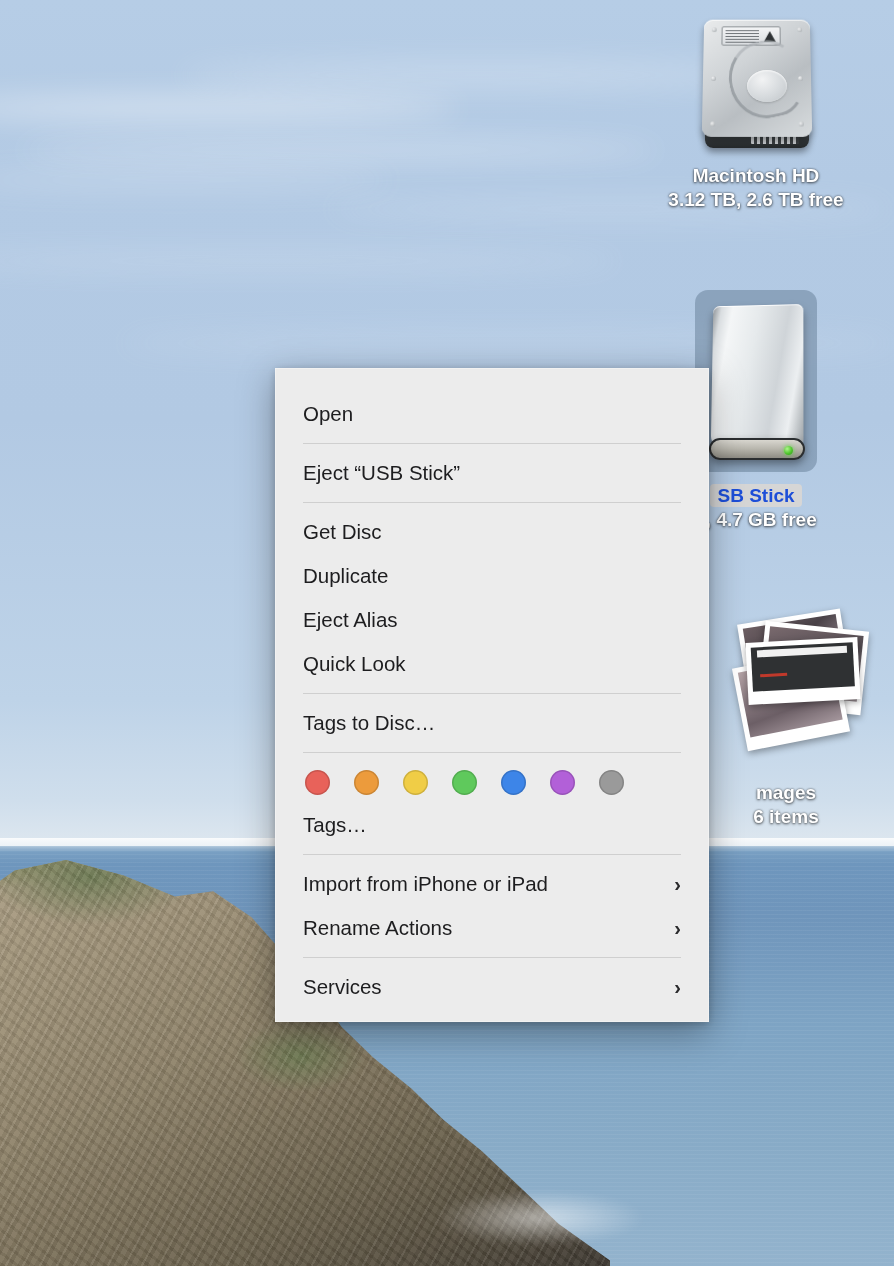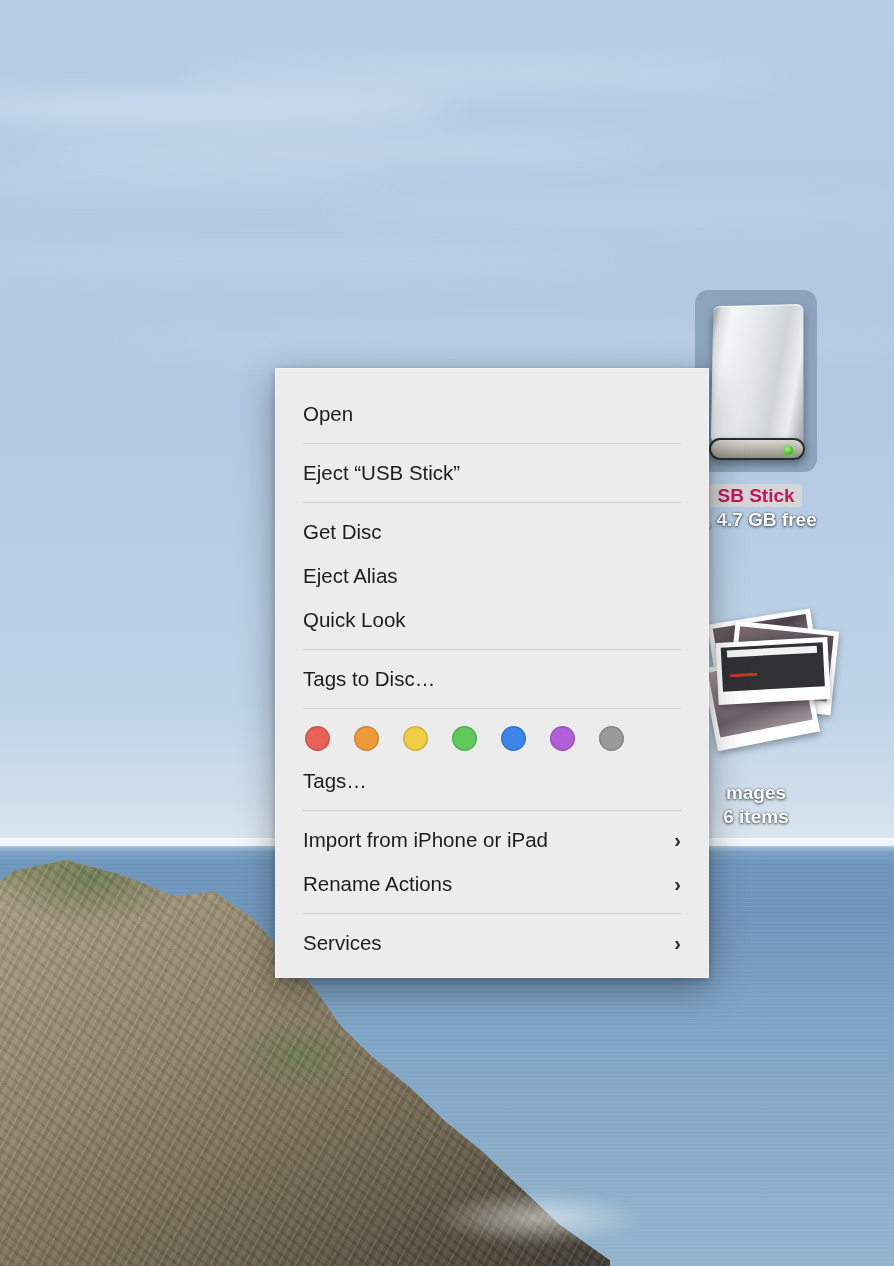--- a/index.html
+++ b/index.html
@@ -121,21 +121,21 @@
   .icon-art { position:relative; margin:0 auto; }
   .icon-label {
     font-size:19px; font-weight:bold; color:#fff;
     line-height:1.28;
     text-shadow:0 1px 3px rgba(0,0,0,.62), 0 0 2px rgba(0,0,0,.5);
     margin-top:6px;
     white-space:nowrap;
   }
   .icon-label .sel {
     background:#d6d6d6;
-    color:#be185d;
+    color:#1d4ed8;
     text-shadow:none;
     border-radius:4px;
     padding:1px 7px;
   }
 
   
   #icon-machd { left:661px; top:10px; }
   .hd-art { width:135px; height:148px; }
   .hd-body {
     position:absolute; left:14px; top:8px;
@@ -229,21 +229,21 @@
     box-shadow:0 4px 8px rgba(0,0,0,.38);
   }
   .usb-led {
     position:absolute; right:10px; top:6px;
     width:9px; height:9px; border-radius:50%;
     background:radial-gradient(circle at 35% 32%, #aef58d 0%, #4ec62c 55%, #2f9417 100%);
     box-shadow:0 0 4px rgba(90,220,60,.9);
   }
 
   
-  #icon-images { left:661px; top:600px; }
+  #icon-images { left:691px; top:600px; }
   .stack-art { width:190px; height:175px; }
   .photo {
     position:absolute;
     width:104px; height:84px;
     background:#fff;
     padding:5px 5px 13px 5px;
     box-shadow:0 3px 7px rgba(0,0,0,.35);
   }
   .photo > i {
     display:block; width:100%; height:100%;
@@ -326,20 +326,44 @@
   <div class="cloud c4"></div>
   <div class="cloud c5"></div>
   <div class="cloud c6"></div>
   <div class="cloud c7"></div>
 
   <div id="ocean"></div>
   <div id="horizon-haze"></div>
   <div id="cliff"></div>
   <div id="surf"></div>
 
+  <div class="desk-icon" id="icon-machd">
+    <div class="icon-art hd-art">
+      <div class="hd-base">
+          <div class="hd-vents"></div>
+        </div>
+      <div class="hd-body">
+        <div class="hd-sticker">
+            <div class="hd-warn"></div>
+          </div>
+        <div class="hd-arm"></div>
+        <div class="hd-spindle"></div>
+        <div class="hd-screw" style="left:8px;  top:8px;"></div>
+        <div class="hd-screw" style="right:8px; top:8px;"></div>
+        <div class="hd-screw" style="left:8px;  bottom:10px;"></div>
+        <div class="hd-screw" style="right:8px; bottom:10px;"></div>
+        <div class="hd-screw" style="left:8px;  top:58px;"></div>
+        <div class="hd-screw" style="right:8px; top:58px;"></div>
+      </div>
+    </div>
+    <div class="icon-label">
+      <div>Macintosh HD</div>
+      <div>3.12 TB, 2.6 TB free</div>
+    </div>
+  </div>
 
   <div class="desk-icon" id="icon-usb">
     <div class="icon-art usb-art">
       <div class="usb-selbg"></div>
       <div class="usb-body"></div>
       <div class="usb-foot">
           <div class="usb-led"></div>
         </div>
     </div>
     <div class="icon-label">
@@ -371,20 +395,21 @@
 
   <div id="context-menu">
 
     <div class="menu-item">Open</div>
     <div class="menu-sep"></div>
 
     <div class="menu-item">Eject “USB Stick”</div>
     <div class="menu-sep"></div>
 
     <div class="menu-item">Get Disc</div>
+    <div class="menu-item">Duplicate</div>
     <div class="menu-item">Eject Alias</div>
     <div class="menu-item">Quick Look</div>
     <div class="menu-sep"></div>
 
     <div class="menu-item">Tags to Disc…</div>
     <div class="menu-sep"></div>
 
     <div class="tag-row" id="tag-row">
         <div class="tag-dot" style="background: rgb(232, 98, 90); box-shadow: rgba(0, 0, 0, 0.14) 0px 0px 0px 1.5px inset;"></div>
         <div class="tag-dot" style="background: rgb(236, 155, 60); box-shadow: rgba(0, 0, 0, 0.14) 0px 0px 0px 1.5px inset;"></div>

